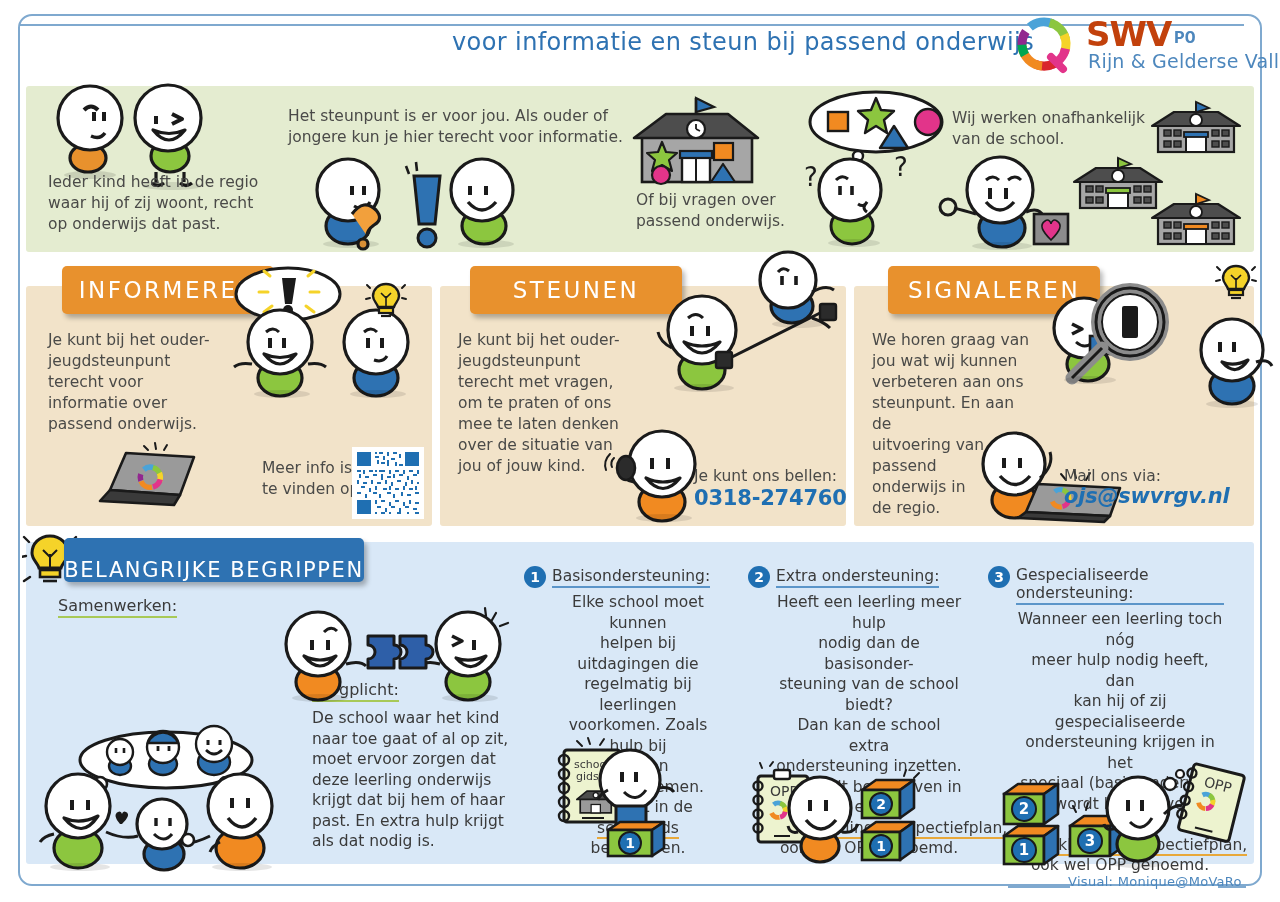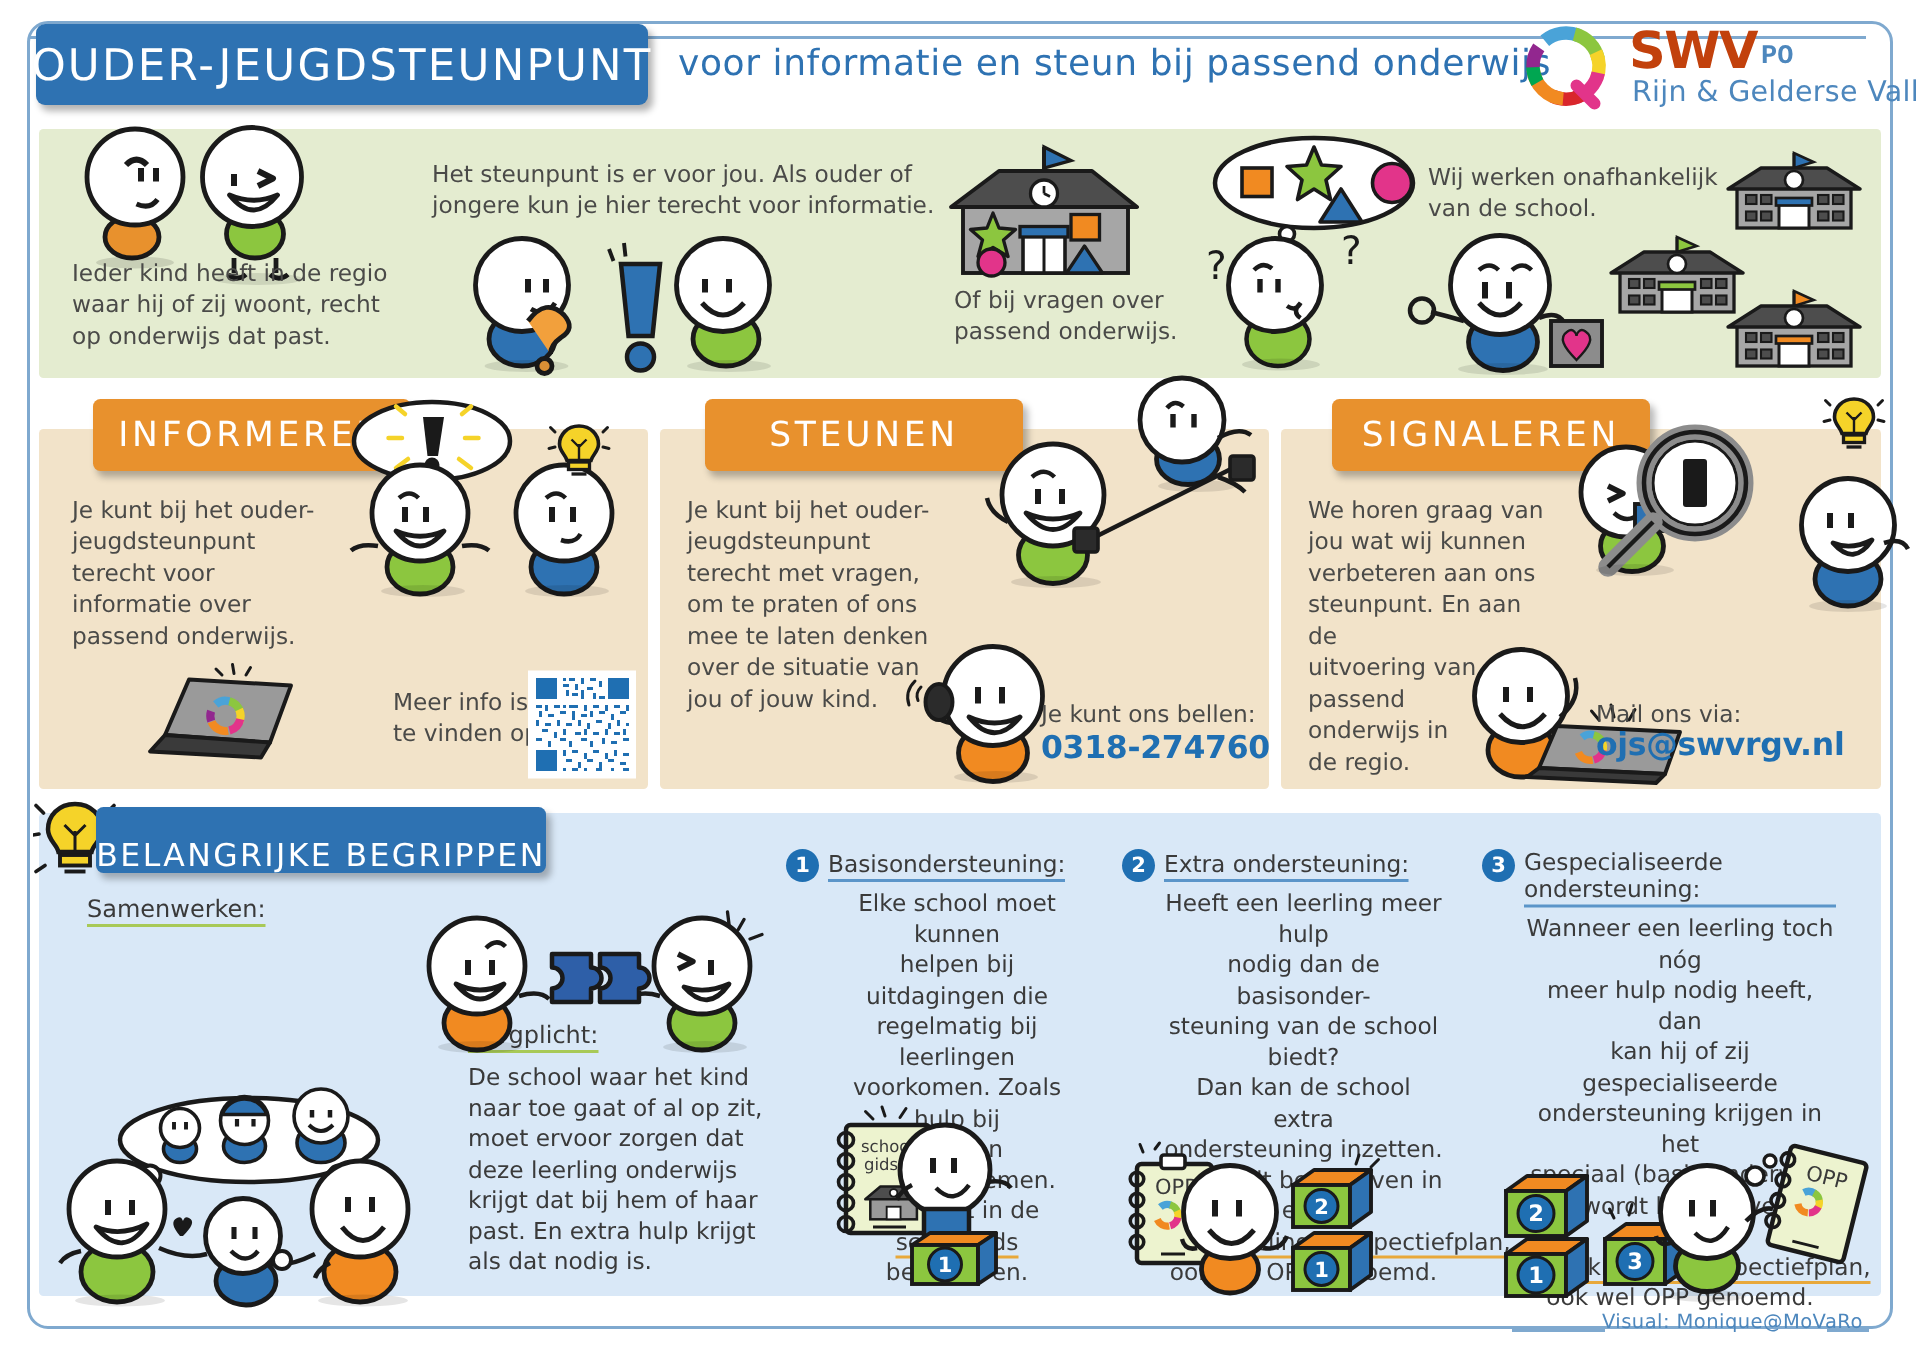--- a/index.html
+++ b/index.html
@@ -76,21 +76,21 @@
   .pb1{left:48px;top:330px;width:180px;}
   .pb2{left:458px;top:330px;width:190px;}
   .pb3{left:872px;top:330px;width:160px;}
 
   .contact-label{position:absolute;color:#4a4a48;font-size:15.5px;line-height:21px;white-space:pre-line;}
   .contact-big{position:absolute;color:#1f6fb2;font-size:21px;font-weight:bold;letter-spacing:-.2px;white-space:nowrap;}
   .cl1{left:262px;top:458px;}
   .cl2{left:694px;top:466px;}
   .cl3{left:1064px;top:466px;}
   .cb2{left:694px;top:486px;}
-  .cb3{left:1064px;top:484px;}
+  .cb3{left:1064px;top:484px;font-style:italic;}
 
   
   .qr{position:absolute;left:352px;top:447px;width:72px;height:72px;background:#ffffff;padding:3px;box-sizing:border-box;}
   .qr svg{display:block;}
 
   
   .blue-panel{
     position:absolute;left:26px;top:542px;width:1228px;height:322px;
     background:#d9e8f7;border-radius:3px;
   }
@@ -141,23 +141,20 @@
   .fig svg{display:block;overflow:visible;}
 </style>
 </head>
 <body>
 
 <div class="poster">
 
   <div class="header-rule"></div>
   <div class="frame"></div>
 
-  <div class="title-tab">
-    <span class="t">OUDER-JEUGDSTEUNPUNT</span>
-  </div>
   <div class="subtitle">voor informatie en steun bij  passend onderwijs</div>
 
   <div class="logo">
     <div class="ring">
       <svg viewBox="0 0 68 68" width="68" height="68">
         <g fill="none" stroke-width="9" stroke-linecap="butt">
           <circle cx="34" cy="34" r="22" stroke="#4aa3d8" stroke-dasharray="24 114" transform="rotate(-130 34 34)"></circle>
           <circle cx="34" cy="34" r="22" stroke="#8cc63f" stroke-dasharray="24 114" transform="rotate(-75 34 34)"></circle>
           <circle cx="34" cy="34" r="22" stroke="#f5d329" stroke-dasharray="18 120" transform="rotate(-25 34 34)"></circle>
           <circle cx="34" cy="34" r="22" stroke="#e2348a" stroke-dasharray="24 114" transform="rotate(12 34 34)"></circle>

